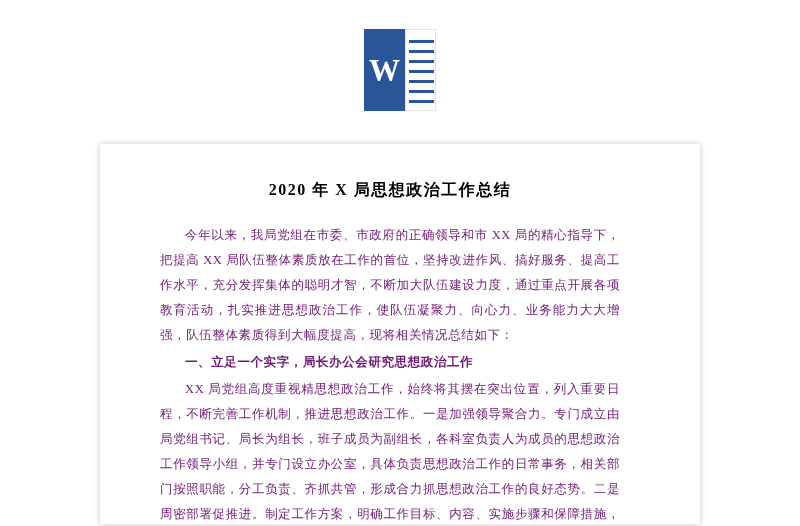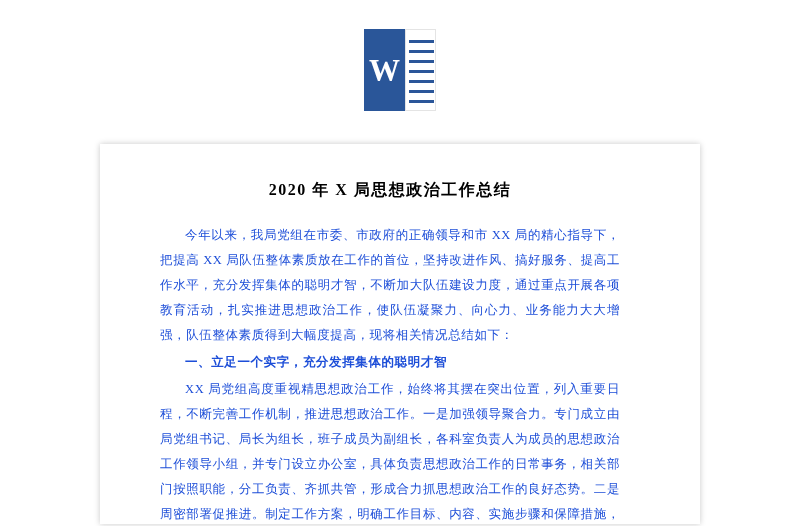--- a/index.html
+++ b/index.html
@@ -107,21 +107,21 @@
     font-size: 16px;
     font-weight: bold;
     color: #000000;
     font-family: "Liberation Serif", serif;
     letter-spacing: 1.5px;
     margin-bottom: 22px;
   }
   .doc-p {
     font-size: 12.5px;
     line-height: 2.0;
-    color: #1d4ed8;
+    color: #701a75;
     font-family: "Liberation Serif", serif;
     text-align: justify;
     text-indent: 2em;
     margin: 0 0 2px 0;
     letter-spacing: 0.6px;
   }
   .doc-p.bold {
     font-weight: bold;
   }
 </style>
@@ -142,17 +142,17 @@
         <div class="line" style="top:60px"></div>
         <div class="line" style="top:70px"></div>
       </div>
       <div class="w">W</div>
     </div>
   </div>
 
   <div class="sheet">
     <div class="doc-title">2020 年 X 局思想政治工作总结</div>
     <p class="doc-p">今年以来，我局党组在市委、市政府的正确领导和市 XX 局的精心指导下，把提高 XX 局队伍整体素质放在工作的首位，坚持改进作风、搞好服务、提高工作水平，充分发挥集体的聪明才智，不断加大队伍建设力度，通过重点开展各项教育活动，扎实推进思想政治工作，使队伍凝聚力、向心力、业务能力大大增强，队伍整体素质得到大幅度提高，现将相关情况总结如下：</p>
-    <p class="doc-p bold">一、立足一个实字，充分发挥集体的聪明才智</p>
+    <p class="doc-p bold">一、立足一个实字，局长办公会研究思想政治工作</p>
     <p class="doc-p">XX 局党组高度重视精思想政治工作，始终将其摆在突出位置，列入重要日程，不断完善工作机制，推进思想政治工作。一是加强领导聚合力。专门成立由局党组书记、局长为组长，班子成员为副组长，各科室负责人为成员的思想政治工作领导小组，并专门设立办公室，具体负责思想政治工作的日常事务，相关部门按照职能，分工负责、齐抓共管，形成合力抓思想政治工作的良好态势。二是周密部署促推进。制定工作方案，明确工作目标、内容、实施步骤和保障措施，统筹推进思想政治工作。坚持每年召开专题会议，每半年召开党组会、局长办公会研究思想政治工作，分析存在问题，提出整改措施，部署阶段工作，增强思想政治工作的持续</p>
   </div>
 
 </div>
 
 </body></html>

